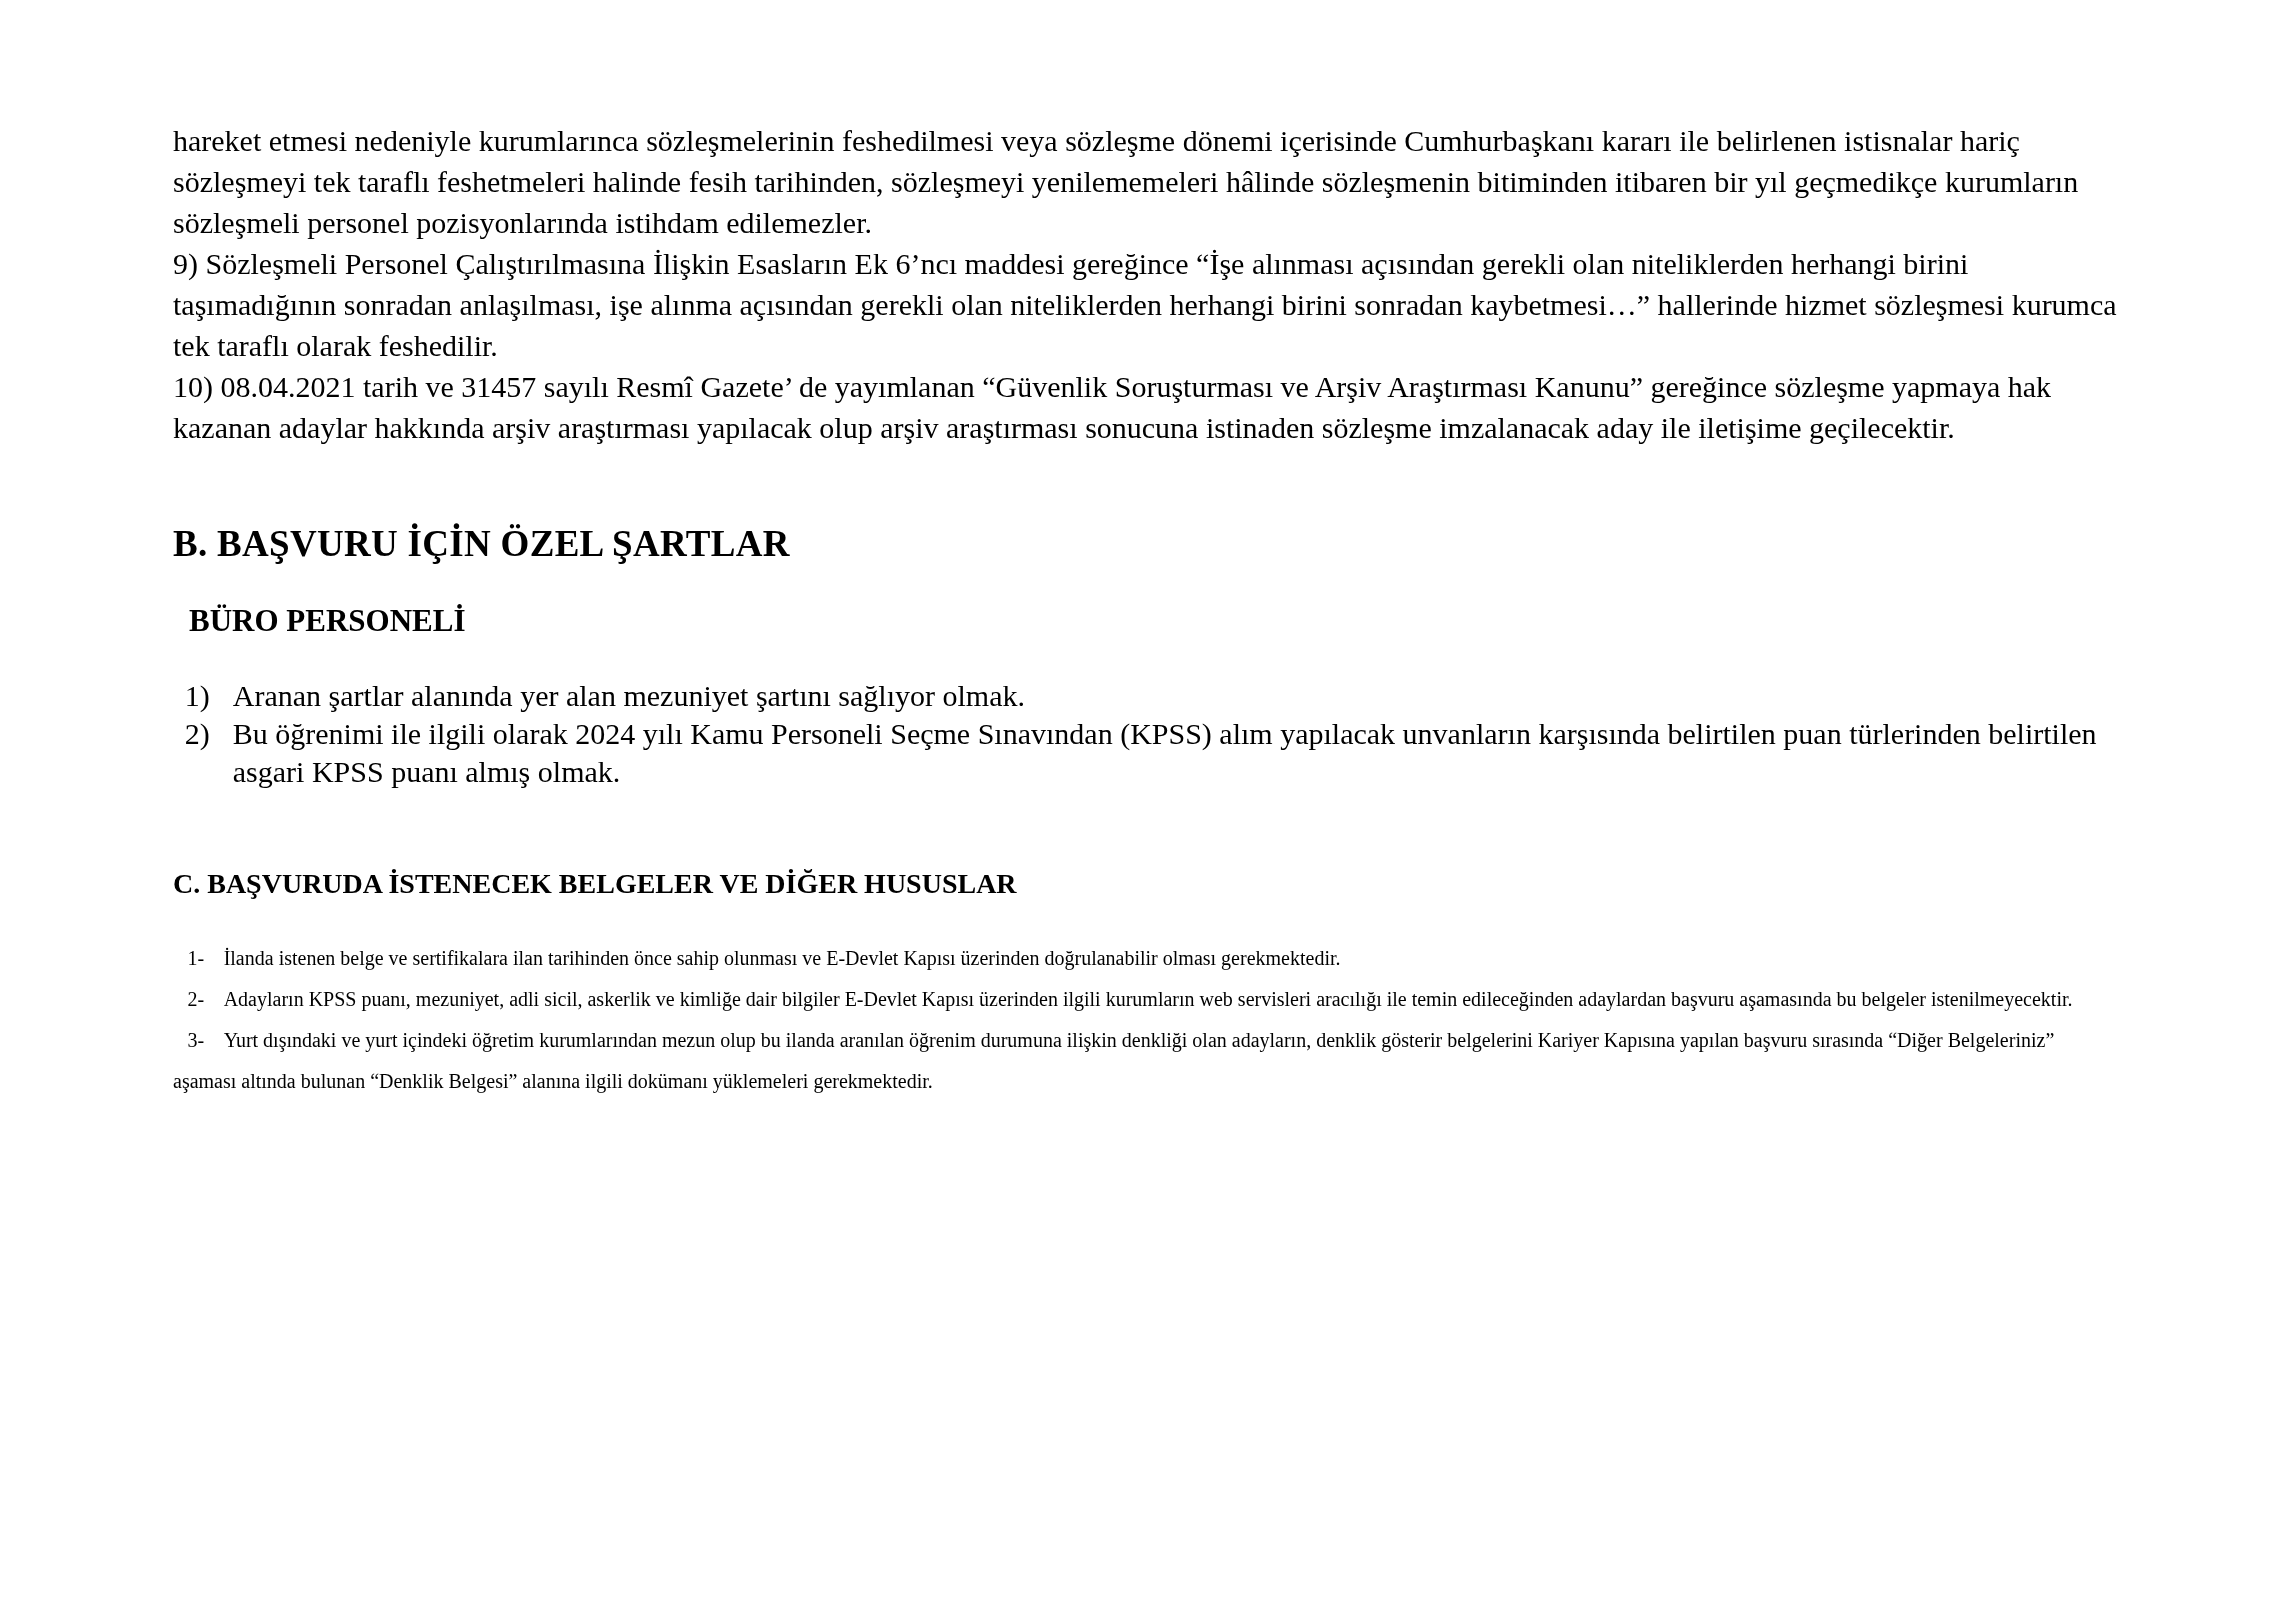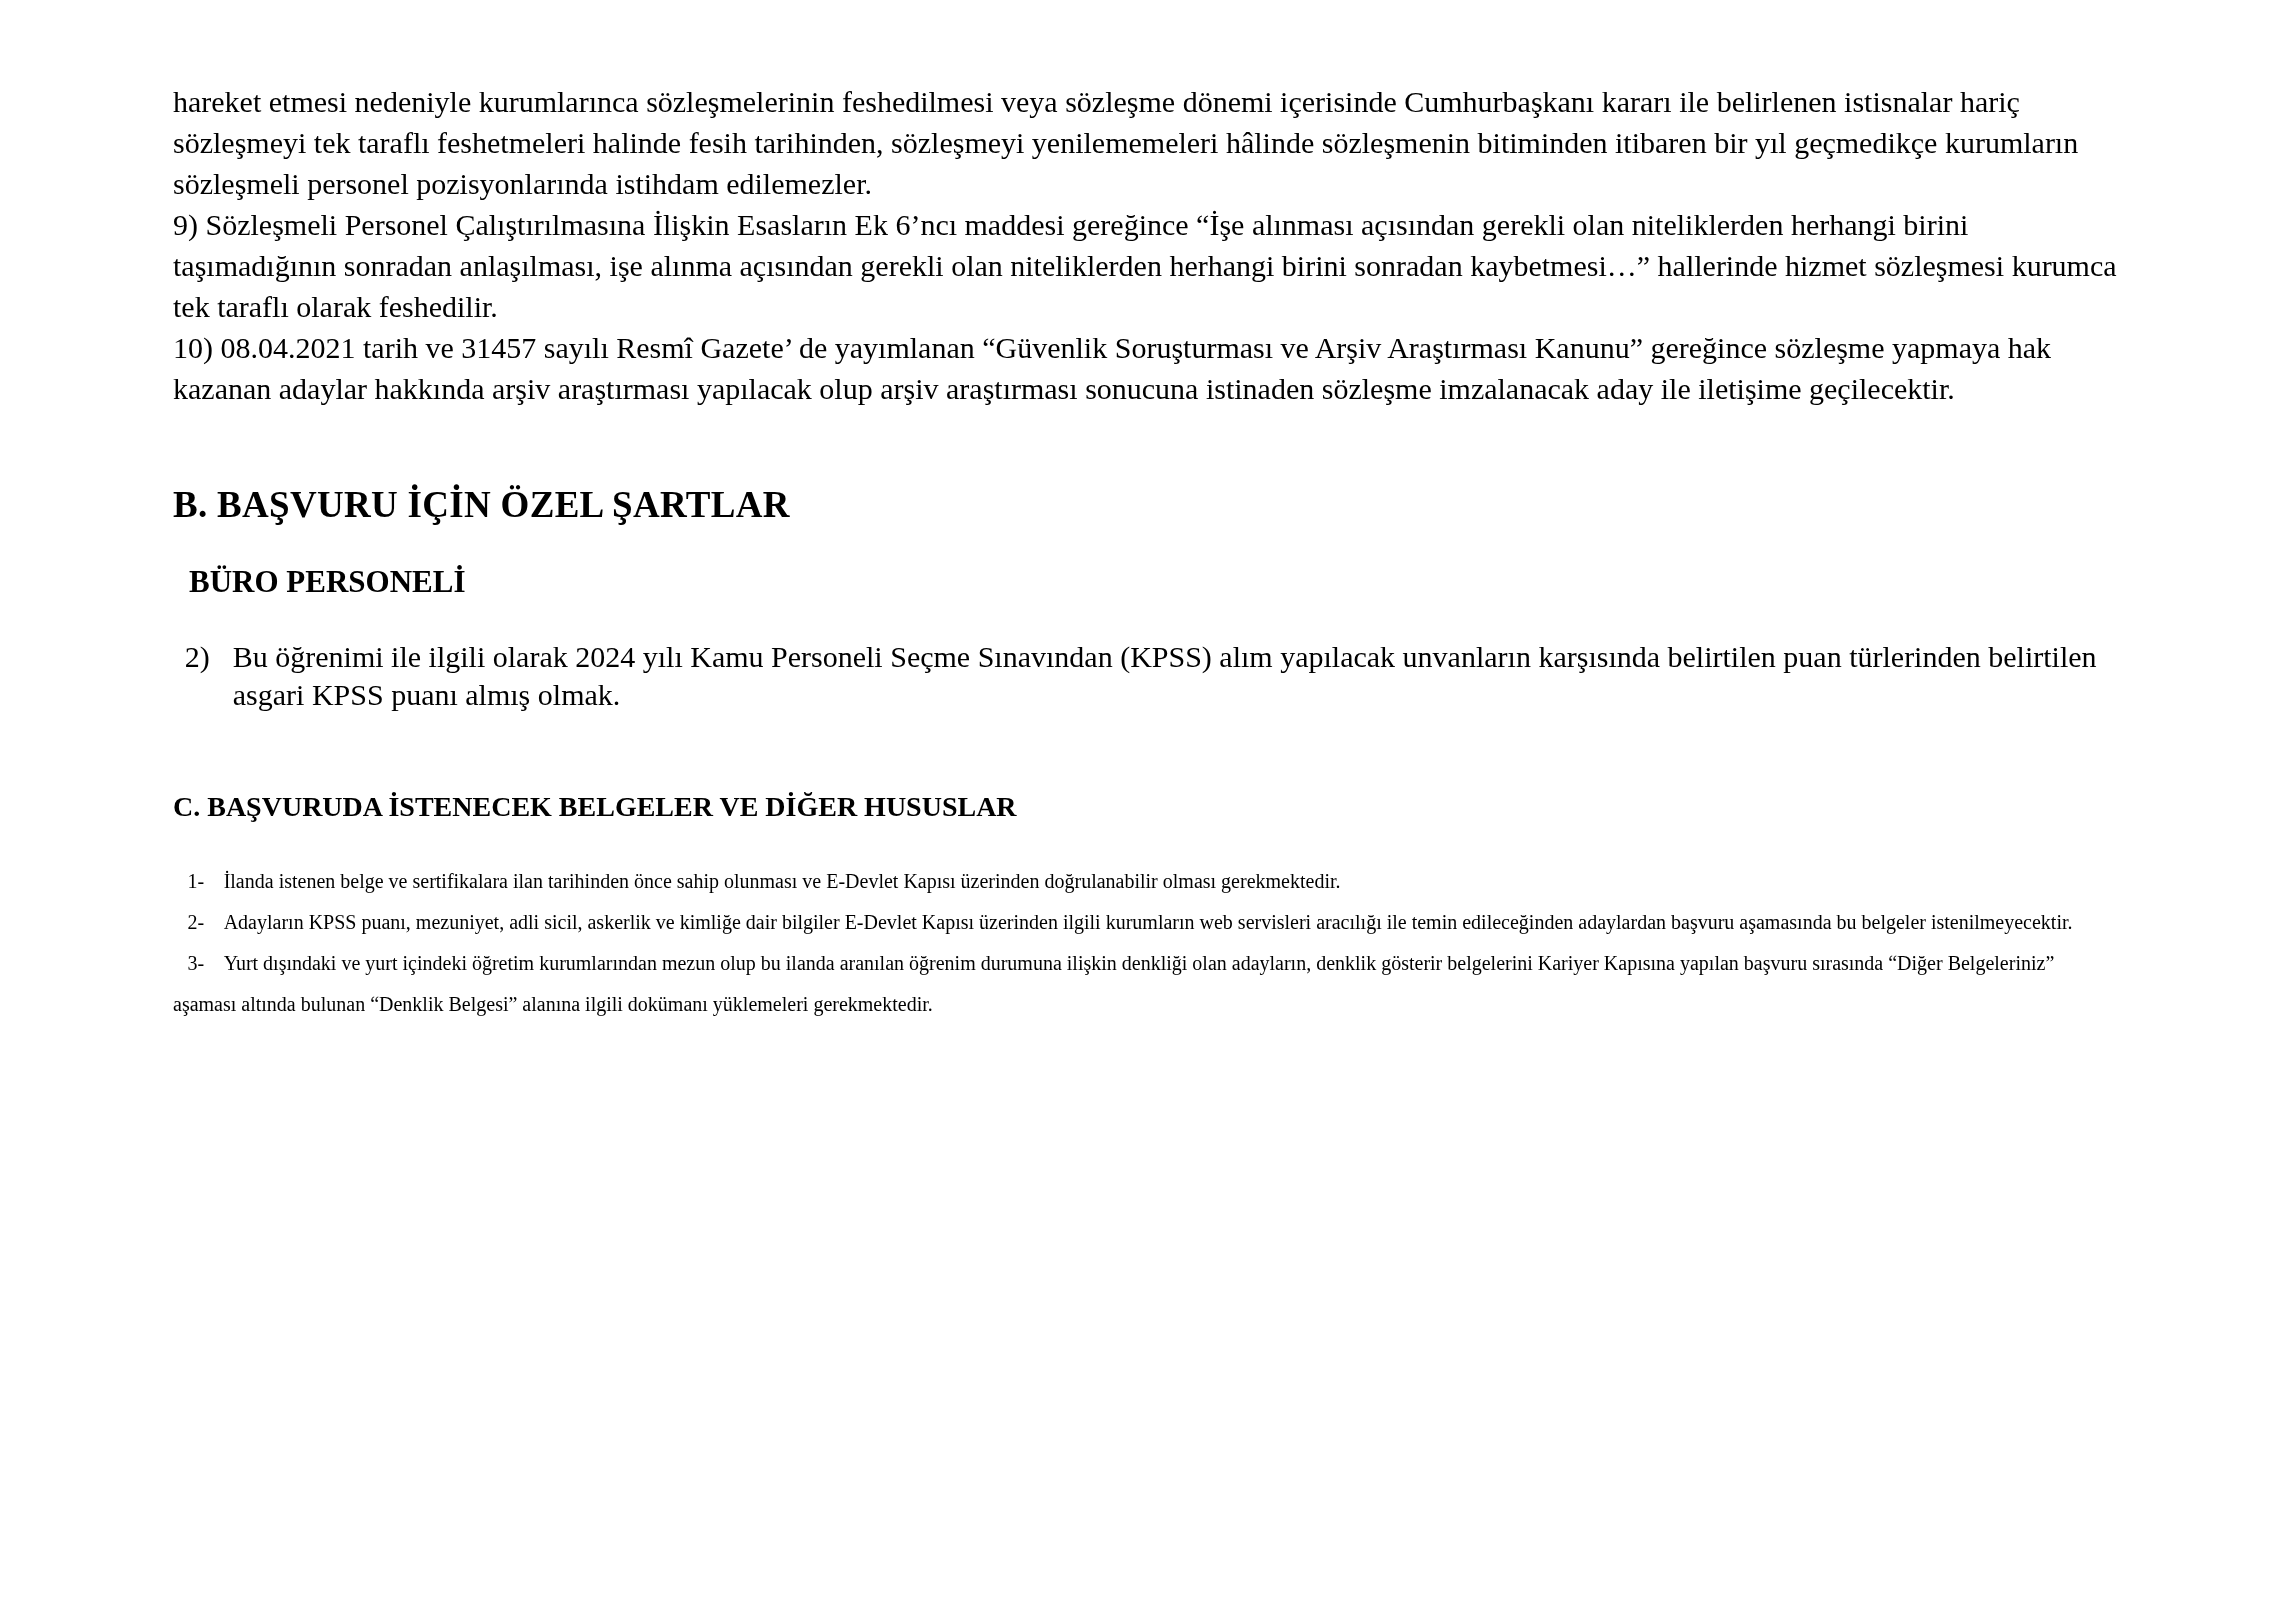--- a/index.html
+++ b/index.html
@@ -8,21 +8,21 @@
     background: #e8e8e8;
   }
   .page {
     width: 2295px;
     height: 1623px;
     margin: 0 auto;
     background: #ffffff;
     color: #000000;
     font-family: "Liberation Serif", "DejaVu Serif", serif;
     box-sizing: border-box;
-    padding: 81px 173px 0 173px;
+    padding: 120px 173px 0 173px;
     overflow: hidden;
   }
   p { margin: 0; }
 
   .intro {
     font-size: 30px;
     line-height: 41px;
     text-align: left;
   }
 
@@ -86,20 +86,21 @@
     <p>hareket etmesi nedeniyle kurumlarınca sözleşmelerinin feshedilmesi veya sözleşme dönemi içerisinde Cumhurbaşkanı kararı ile belirlenen istisnalar hariç sözleşmeyi tek taraflı feshetmeleri halinde fesih tarihinden, sözleşmeyi yenilememeleri hâlinde sözleşmenin bitiminden itibaren bir yıl geçmedikçe kurumların sözleşmeli personel pozisyonlarında istihdam edilemezler.</p>
     <p>9) Sözleşmeli Personel Çalıştırılmasına İlişkin Esasların Ek 6’ncı maddesi gereğince “İşe alınması açısından gerekli olan niteliklerden herhangi birini taşımadığının sonradan anlaşılması, işe alınma açısından gerekli olan niteliklerden herhangi birini sonradan kaybetmesi…” hallerinde hizmet sözleşmesi kurumca tek taraflı olarak feshedilir.</p>
     <p>10) 08.04.2021 tarih ve 31457 sayılı Resmî Gazete’ de yayımlanan “Güvenlik Soruşturması ve Arşiv Araştırması Kanunu” gereğince sözleşme yapmaya hak kazanan adaylar hakkında arşiv araştırması yapılacak olup arşiv araştırması sonucuna istinaden sözleşme imzalanacak aday ile iletişime geçilecektir.</p>
   </div>
 
   <h2 class="heading-b" style="margin:73px 0 0 0;">B. BAŞVURU İÇİN ÖZEL ŞARTLAR</h2>
 
   <h3 class="subheading-b" style="margin:35px 0 0 16px;">BÜRO PERSONELİ</h3>
 
   <div class="list-b">
+    <p class="item"><span class="num">1)</span><span>Aranan şartlar alanında yer alan mezuniyet şartını sağlıyor olmak.</span></p>
     <p class="item"><span class="num">2)</span><span>Bu öğrenimi ile ilgili olarak 2024 yılı Kamu Personeli Seçme Sınavından (KPSS) alım yapılacak unvanların karşısında belirtilen puan türlerinden belirtilen asgari KPSS puanı almış olmak.</span></p>
   </div>
 
   <h3 class="heading-c" style="margin:72px 0 0 0;">C. BAŞVURUDA İSTENECEK BELGELER VE DİĞER HUSUSLAR</h3>
 
   <div class="list-c">
     <p class="item"><span class="num">1-</span><span>İlanda istenen belge ve sertifikalara ilan tarihinden önce sahip olunması ve E-Devlet Kapısı üzerinden doğrulanabilir olması gerekmektedir.</span></p>
     <p class="item"><span class="num">2-</span><span>Adayların KPSS puanı, mezuniyet, adli sicil, askerlik ve kimliğe dair bilgiler E-Devlet Kapısı üzerinden ilgili kurumların web servisleri aracılığı ile temin edileceğinden adaylardan başvuru aşamasında bu belgeler istenilmeyecektir.</span></p>
     <p class="item"><span class="num">3-</span><span>Yurt dışındaki ve yurt içindeki öğretim kurumlarından mezun olup bu ilanda aranılan öğrenim durumuna ilişkin denkliği olan adayların, denklik gösterir belgelerini Kariyer Kapısına yapılan başvuru sırasında “Diğer Belgeleriniz” aşaması altında bulunan “Denklik Belgesi” alanına ilgili dokümanı yüklemeleri gerekmektedir.</span></p>
   </div>

